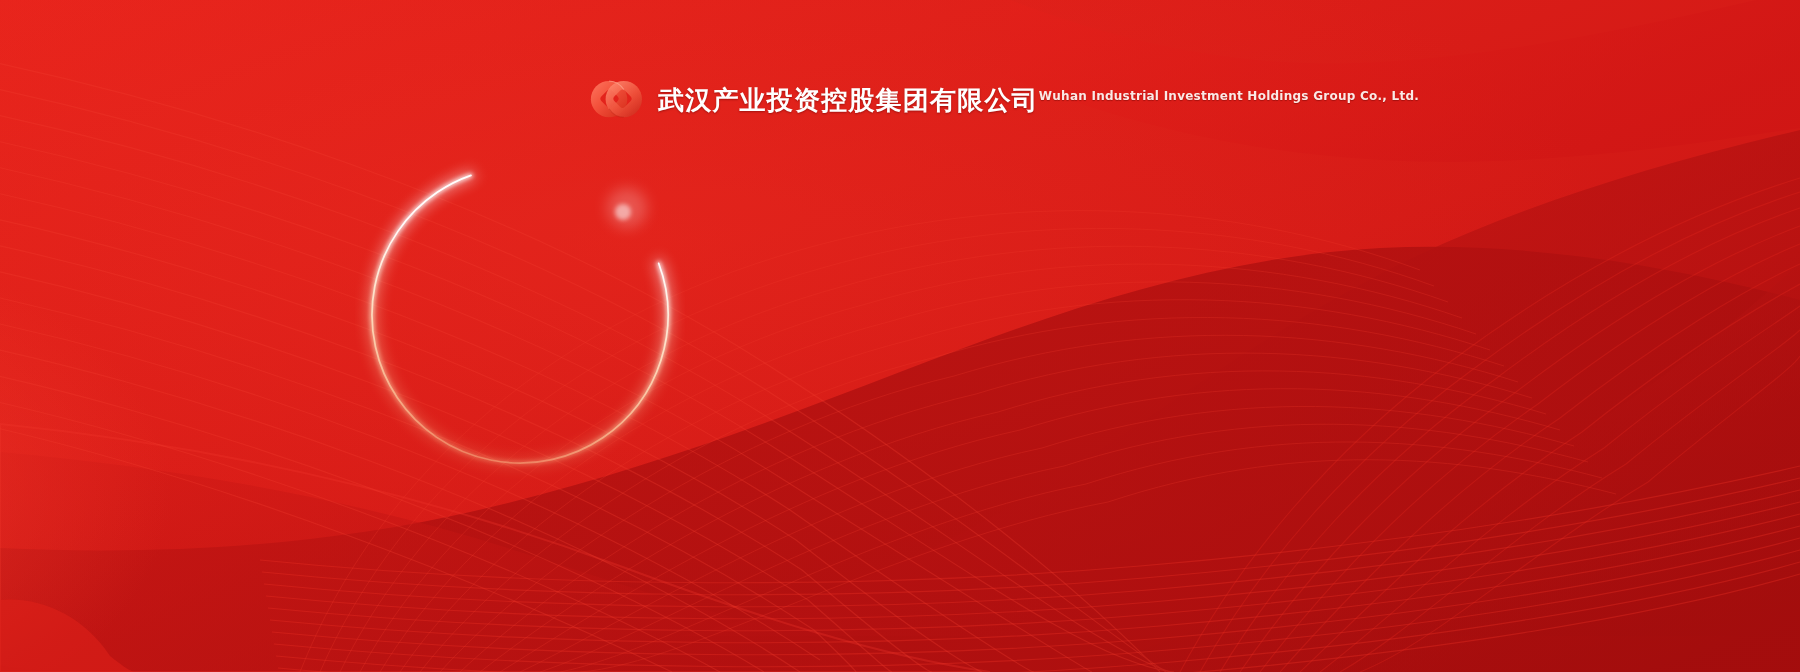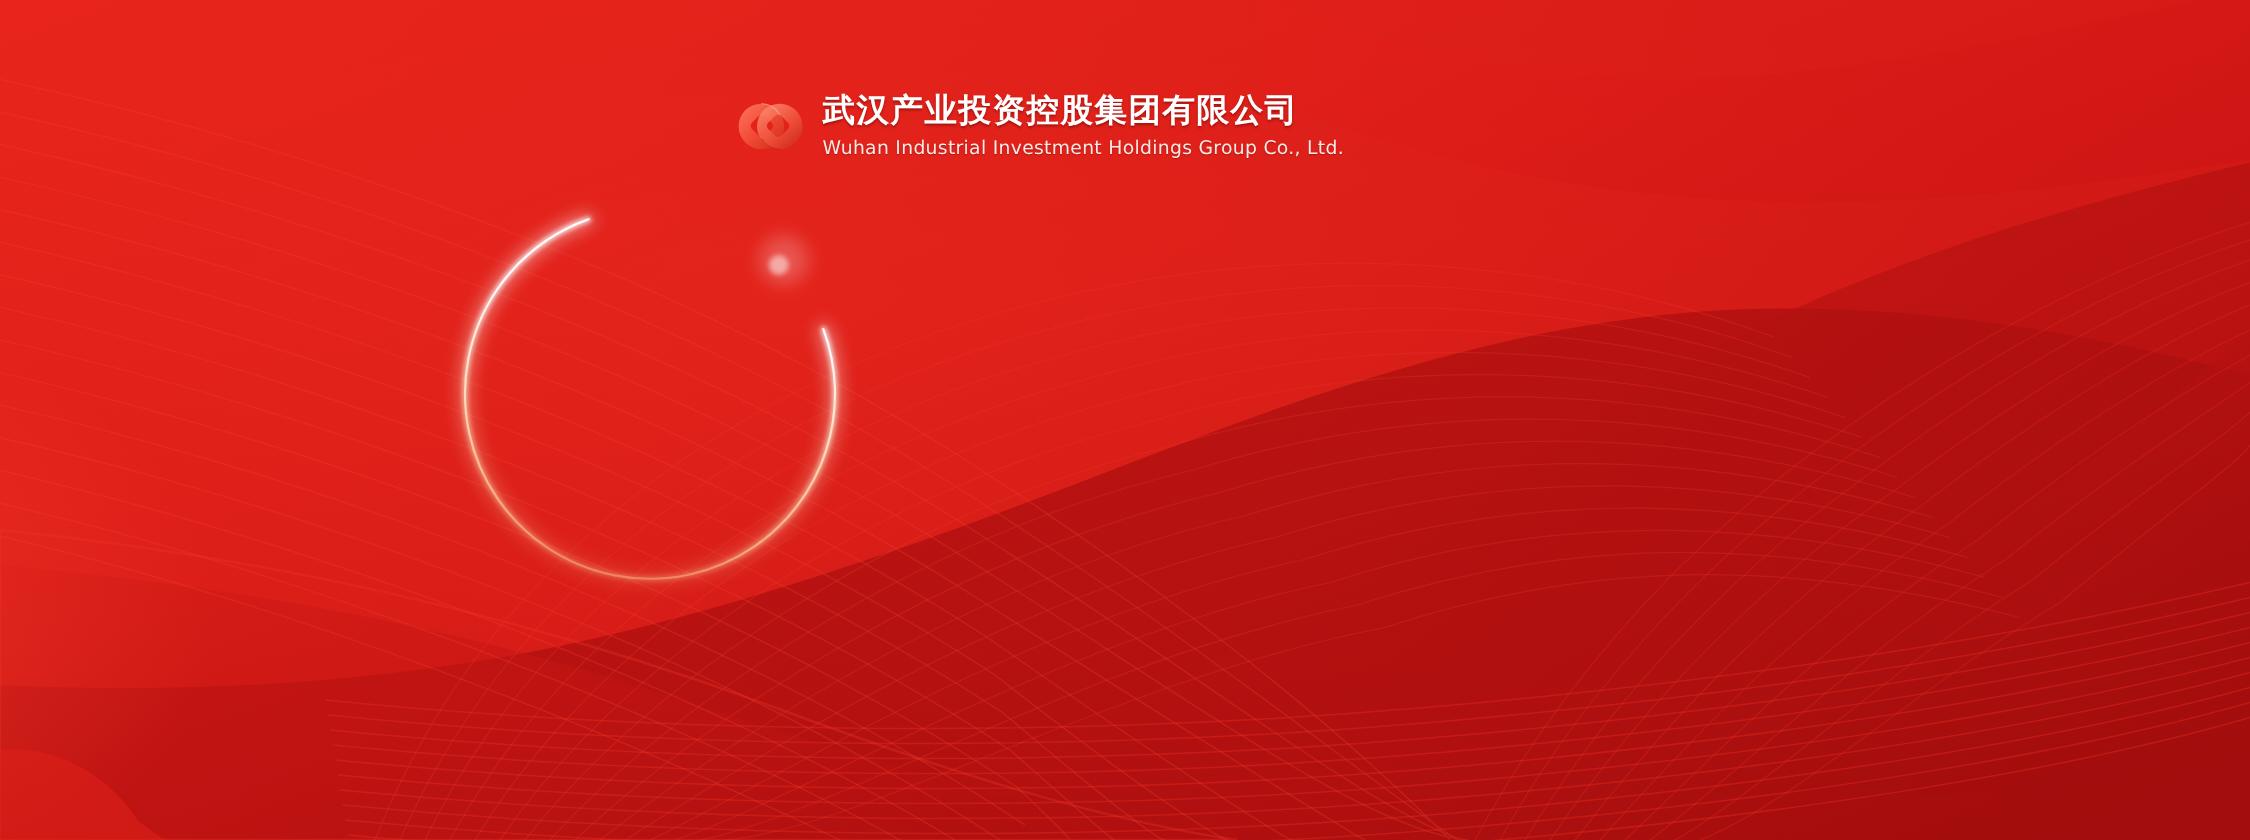--- a/index.html
+++ b/index.html
@@ -37,33 +37,33 @@
   
   .logo-lockup {
     position:absolute;
     left:588px; top:74px;
     display:flex;
     align-items:center;
     gap:14px;
     z-index:20;
   }
   .logo-mark { width:56px; height:52px; flex:0 0 auto; }
-  .logo-text { display:flex; flex-direction:column; justify-content:center; }
+  .logo-text { display:flex; flex-direction:row; justify-content:center; }
   .logo-cn {
     font-size:26px;
     font-weight:700;
     color:#ffffff;
     letter-spacing:1.2px;
     line-height:1.18;
     white-space:nowrap;
     text-shadow:0 1px 2px rgba(90,0,0,.45);
   }
   .logo-en {
-    font-size:15px;
-    font-weight:400;
+    font-size:12px;
+    font-weight:700;
     color:#fbe9e6;
     letter-spacing:.25px;
     line-height:1.5;
     white-space:nowrap;
     margin-top:2px;
     text-shadow:0 1px 1px rgba(90,0,0,.4);
   }
 
   
   .headline {

